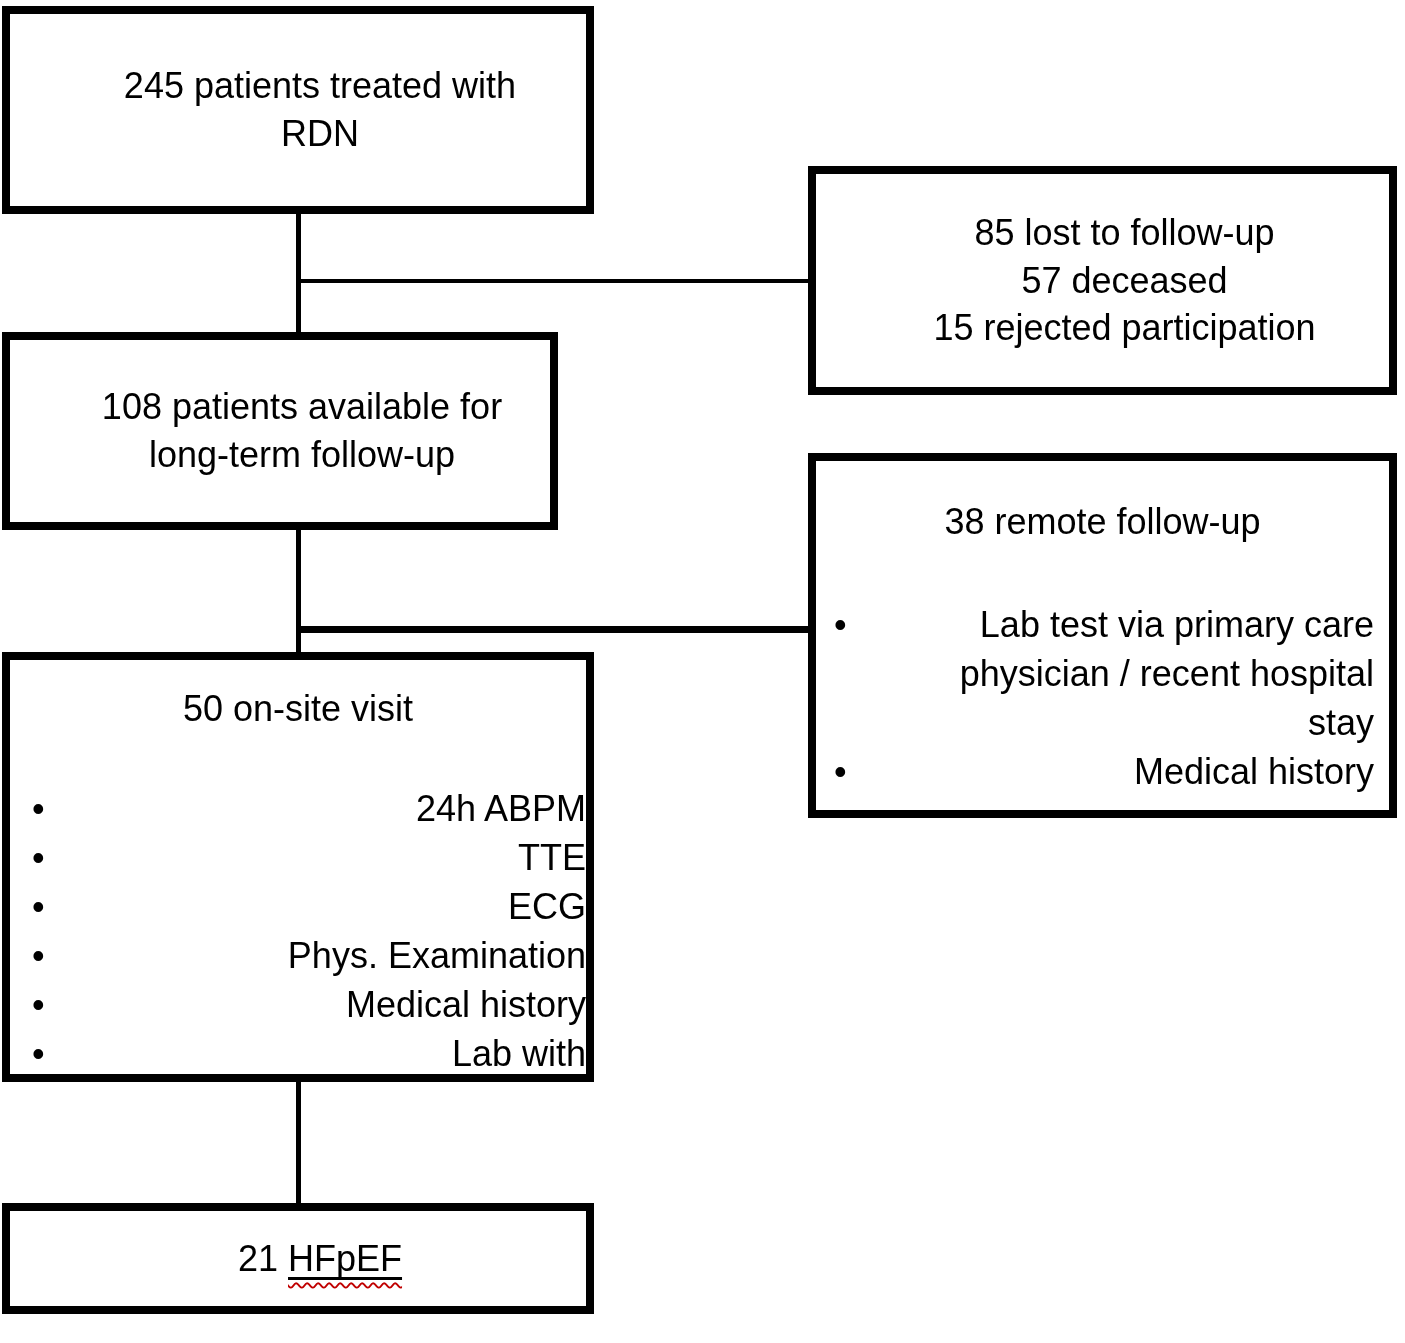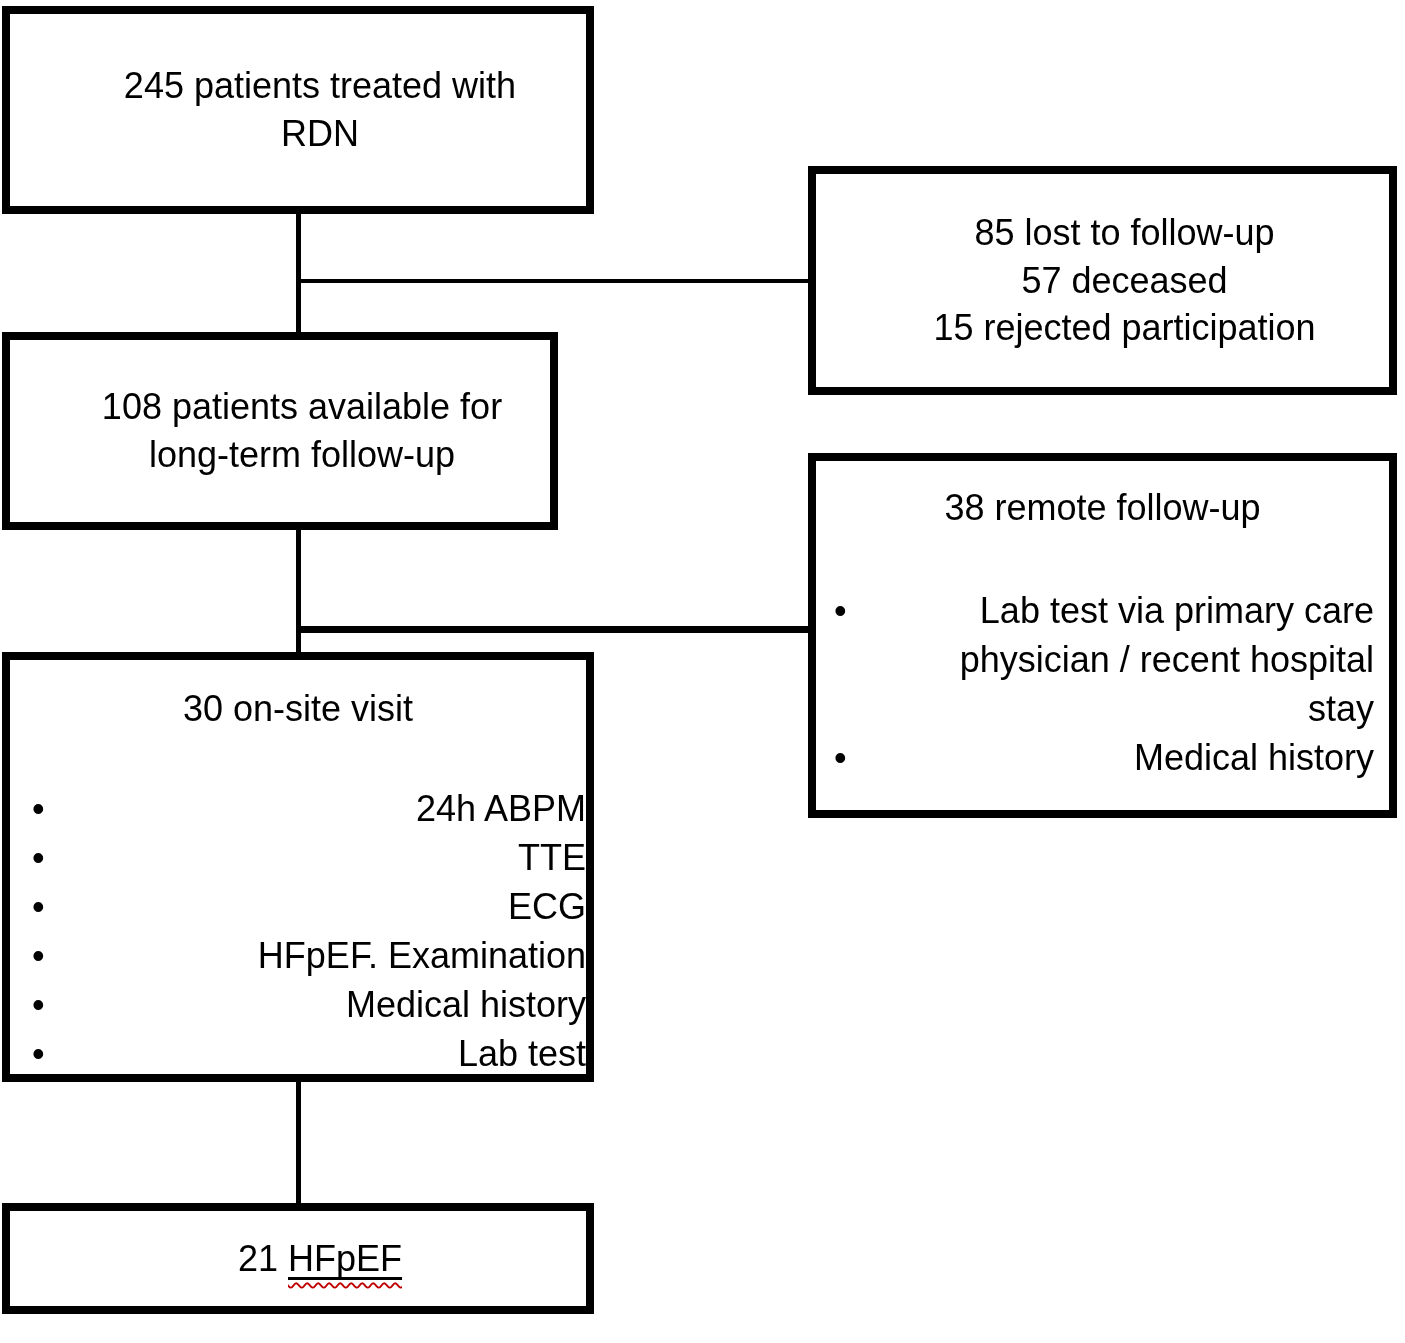--- a/index.html
+++ b/index.html
@@ -82,21 +82,21 @@
     text-decoration-style: solid;
     text-decoration-color: #000000;
     text-decoration-thickness: 3px;
     text-underline-offset: 6px;
     text-decoration-skip-ink: none;
   }
   
   #box-treated   { left: 2px;   top: 6px;    width: 592px; height: 208px; }
   #box-excluded  { left: 808px; top: 166px;  width: 589px; height: 229px; }
   #box-available { left: 2px;   top: 332px;  width: 556px; height: 198px; }
-  #box-remote    { left: 808px; top: 453px;  width: 589px; height: 365px; padding-top: 24px; }
+  #box-remote    { left: 808px; top: 453px;  width: 589px; height: 365px; padding-top: 38px; }
   #box-onsite    { left: 2px;   top: 652px;  width: 592px; height: 430px; padding-top: 26px; }
   #box-hfpef     { left: 2px;   top: 1203px; width: 592px; height: 111px; }
   #connector-v1  { left: 296px; top: 214px;  width: 5px;   height: 119px; }
   #connector-h1  { left: 299px; top: 279px;  width: 509px; height: 4px; }
   #connector-v2  { left: 296px; top: 530px;  width: 5px;   height: 123px; }
   #connector-h2  { left: 299px; top: 626px;  width: 509px; height: 7px; }
   #connector-v3  { left: 296px; top: 1082px; width: 5px;   height: 122px; }
 </style>
 </head>
 <body>
@@ -139,45 +139,45 @@
         <span class="bullet-text">Lab test via primary care physician / recent hospital stay</span>
       </div>
       <div class="bullet-row">
         <span class="bullet-marker">•</span>
         <span class="bullet-text">Medical history</span>
       </div>
     </div>
   </div>
 
   <div class="fbox" id="box-onsite">
-    <div class="box-title">30 on-site visit</div>
+    <div class="box-title">50 on-site visit</div>
     <div class="onsite-list">
       <div class="bullet-row">
         <span class="bullet-marker">•</span>
         <span class="bullet-text">24h ABPM</span>
       </div>
       <div class="bullet-row">
         <span class="bullet-marker">•</span>
         <span class="bullet-text">TTE</span>
       </div>
       <div class="bullet-row">
         <span class="bullet-marker">•</span>
         <span class="bullet-text">ECG</span>
       </div>
       <div class="bullet-row">
         <span class="bullet-marker">•</span>
-        <span class="bullet-text">HFpEF. Examination</span>
+        <span class="bullet-text">Phys. Examination</span>
       </div>
       <div class="bullet-row">
         <span class="bullet-marker">•</span>
         <span class="bullet-text">Medical history</span>
       </div>
       <div class="bullet-row">
         <span class="bullet-marker">•</span>
-        <span class="bullet-text">Lab test</span>
+        <span class="bullet-text">Lab with</span>
       </div>
     </div>
   </div>
 
   <div class="fbox" id="box-hfpef">
     <div class="centered-lines">
       <div>
         <span>21 </span><span class="spellcheck-wavy"><span class="underline-black">HFpEF</span></span>
       </div>
     </div>

